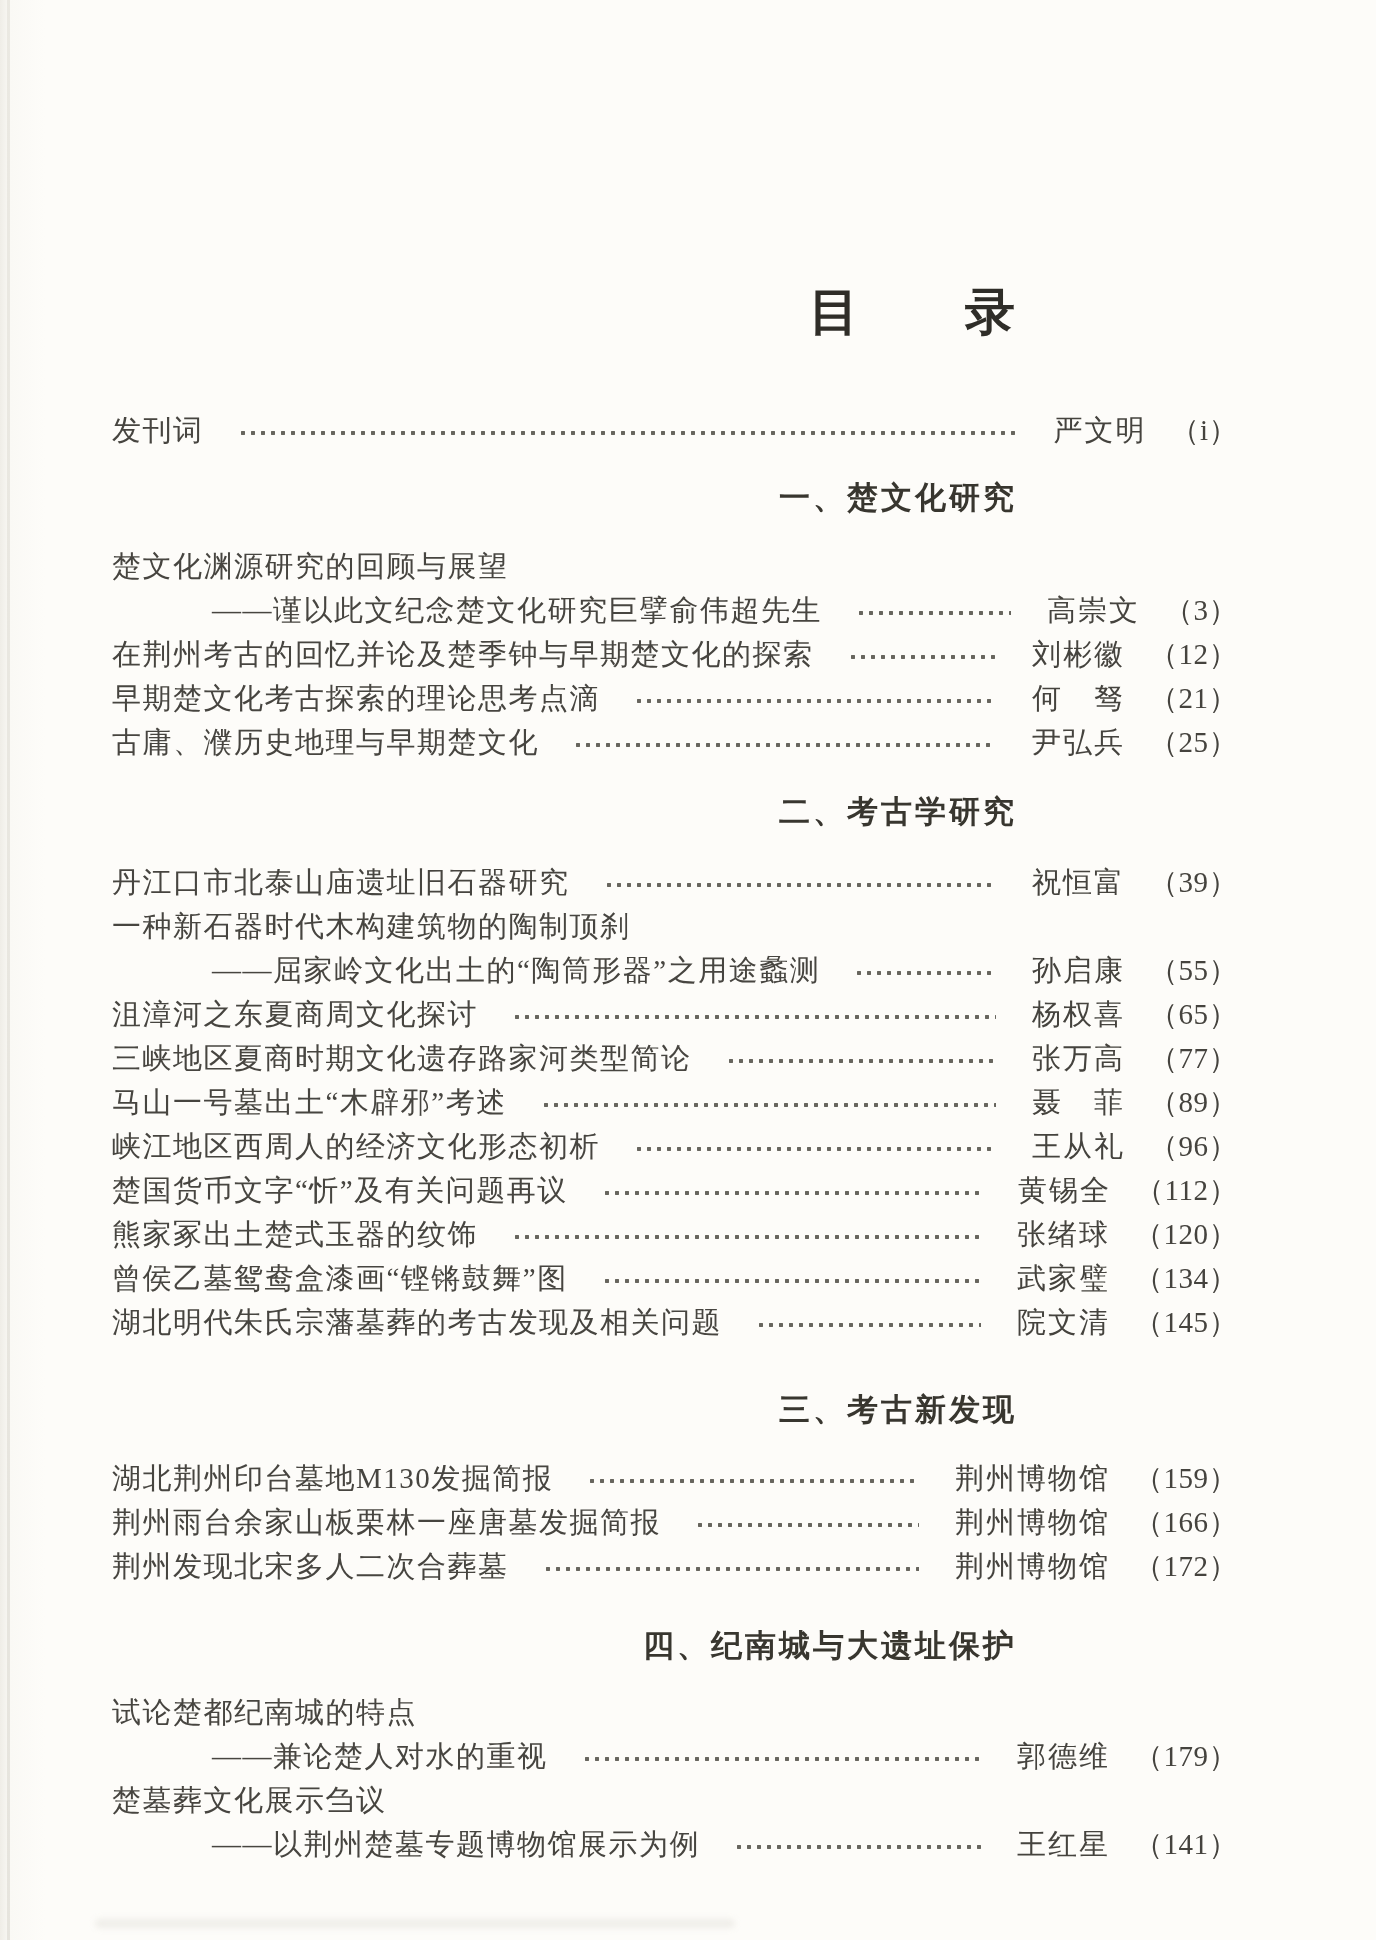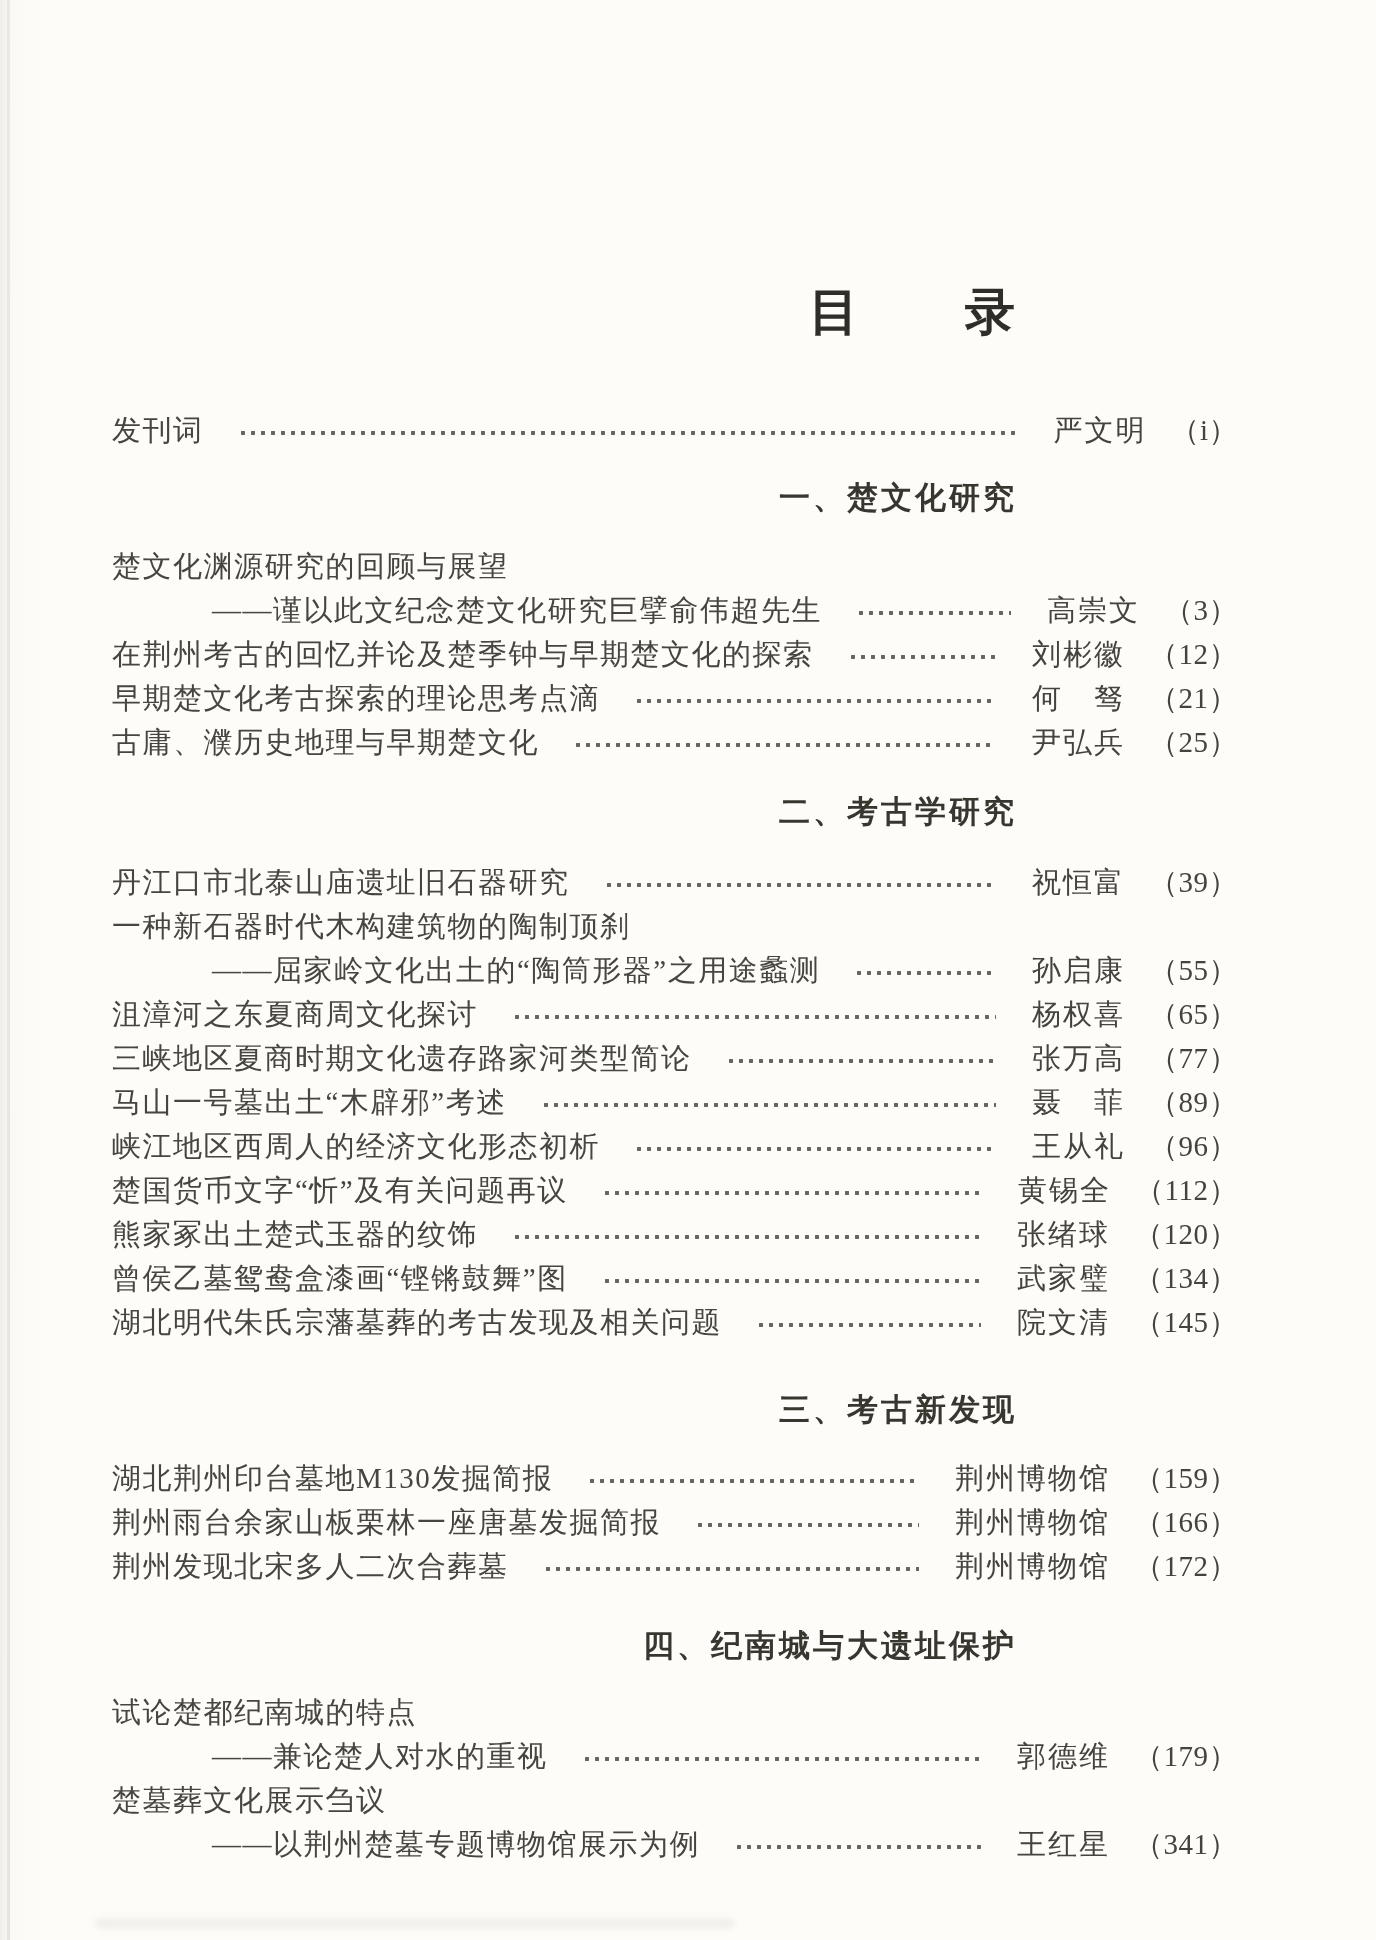--- a/index.html
+++ b/index.html
@@ -231,21 +231,21 @@
               <span class="author">郭德维</span>
               <span class="pageno">（179）</span>
             </div>
             <div class="row">
               <span class="t">楚墓葬文化展示刍议</span>
             </div>
             <div class="row cont">
               <span class="t">——以荆州楚墓专题博物馆展示为例</span>
               <span class="leader"></span>
               <span class="author">王红星</span>
-              <span class="pageno">（341）</span>
+              <span class="pageno">（141）</span>
             </div>
           </div>
         </section>
       </main>
   </div>
 
   <div class="scan-smudge"></div>
 </div>
 
 </body></html>

